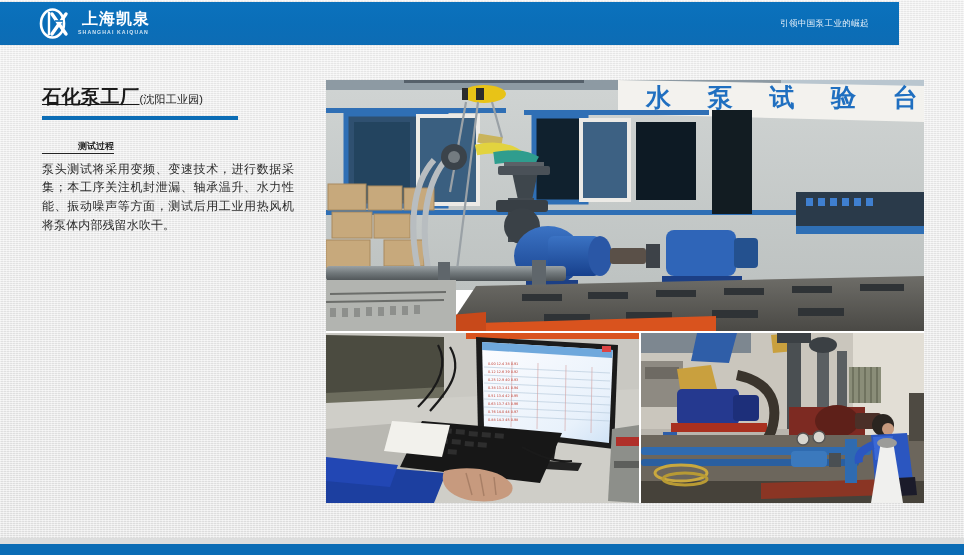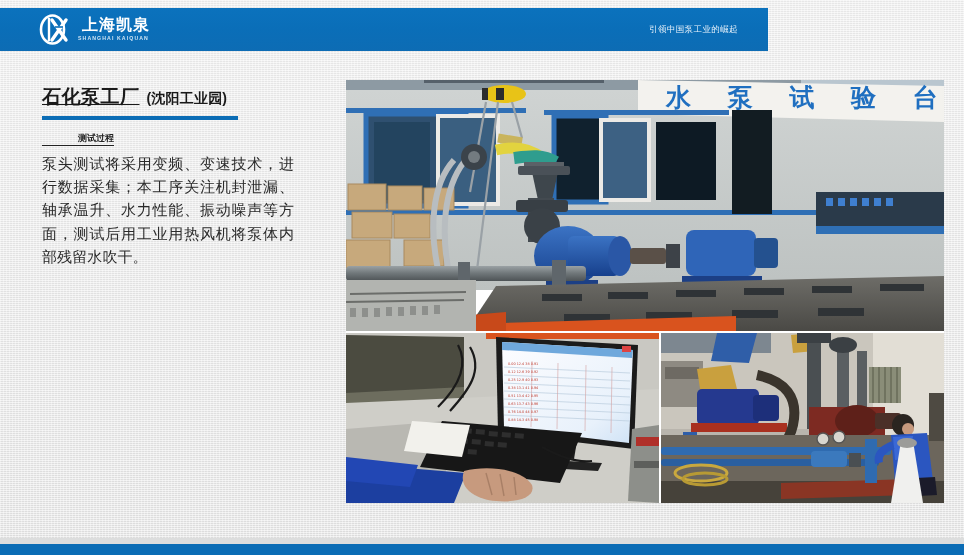--- a/index.html
+++ b/index.html
@@ -12,21 +12,21 @@
   
   #page{
     position:absolute;inset:0;
     background:
       repeating-linear-gradient(0deg, rgba(255,255,255,.55) 0 1px, rgba(0,0,0,.012) 1px 2px),
       repeating-linear-gradient(90deg, rgba(255,255,255,.35) 0 1px, rgba(0,0,0,.012) 1px 3px),
       linear-gradient(180deg,#ededed 0%,#e7e7e7 55%,#e2e2e2 100%);
   }
   
   #header{
-    position:absolute;left:0;top:8px;width:768px;height:43px;
+    position:absolute;left:0;top:2px;width:899px;height:43px;
     background:linear-gradient(180deg,#0b72bd 0%,#0a6eb8 50%,#0d6cb4 100%);
     overflow:hidden;
   }
   #logo{position:absolute;left:38px;top:5px;height:33px;display:flex;align-items:center;}
   #logo svg{display:block;}
   .logo-cn{
     color:#fff;font-size:16px;font-weight:bold;letter-spacing:1px;
     line-height:1;margin-left:4px;
   }
   .logo-en{
@@ -40,37 +40,37 @@
   }
   
   #left{position:absolute;left:42px;top:84px;width:262px;}
   #title-row{display:flex;align-items:baseline;}
   #title{
     font-size:19px;font-weight:bold;color:#1a1a1a;letter-spacing:.5px;
     font-family:"DejaVu Sans","Liberation Sans",sans-serif;
     text-decoration:underline;
   }
   #subtitle{
-    font-size:14px;font-weight:bold;color:#1a1a1a;margin-left:7px;letter-spacing:.2px;
+    font-size:11px;font-weight:normal;color:#1a1a1a;letter-spacing:.2px;
   }
   #title-rule{
     width:196px;height:4px;background:#0a6cb5;margin-top:6px;
   }
   #sec-head{
-    margin-top:13px;font-size:9px;font-weight:bold;color:#232323;
+    margin-top:21px;font-size:9px;font-weight:bold;color:#232323;
     border-bottom:1px solid #232323;display:inline-block;padding-bottom:1px;
     line-height:1.2;
     padding-left:36px;
   }
   #body-text{
-    margin-top:6px;font-size:15px;color:#2a2a2a;line-height:1.55;
+    margin-top:6px;font-size:12px;color:#2a2a2a;line-height:1.55;
     text-align:justify;letter-spacing:.1px;width:252px;
   }
   
-  #collage{position:absolute;left:326px;top:80px;width:598px;height:423px;background:#fff;margin-left:20px;}
+  #collage{position:absolute;left:326px;top:80px;width:598px;height:423px;background:#fff;}
   .photo{position:absolute;overflow:hidden;}
   #photo-top{left:0;top:0;width:598px;height:251px;}
   #photo-bl{left:0;top:253px;width:313px;height:170px;}
   #photo-br{left:315px;top:253px;width:283px;height:170px;}
   .ph-svg{display:block;width:100%;height:100%;}
   
   #footer-gap{position:absolute;left:0;bottom:11px;width:964px;height:6px;background:#dcdddd;}
   #footer{position:absolute;left:0;bottom:0;width:964px;height:11px;background:#0a6cb5;}
 </style>
 </head>

